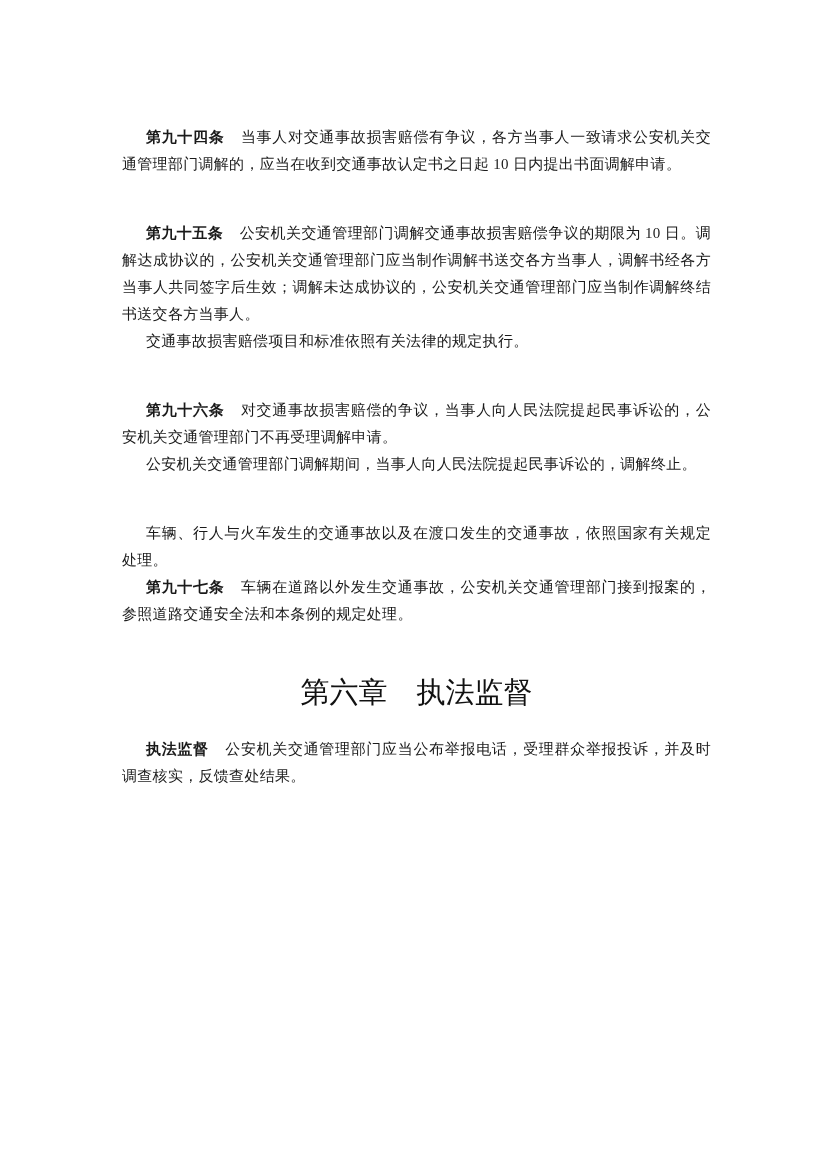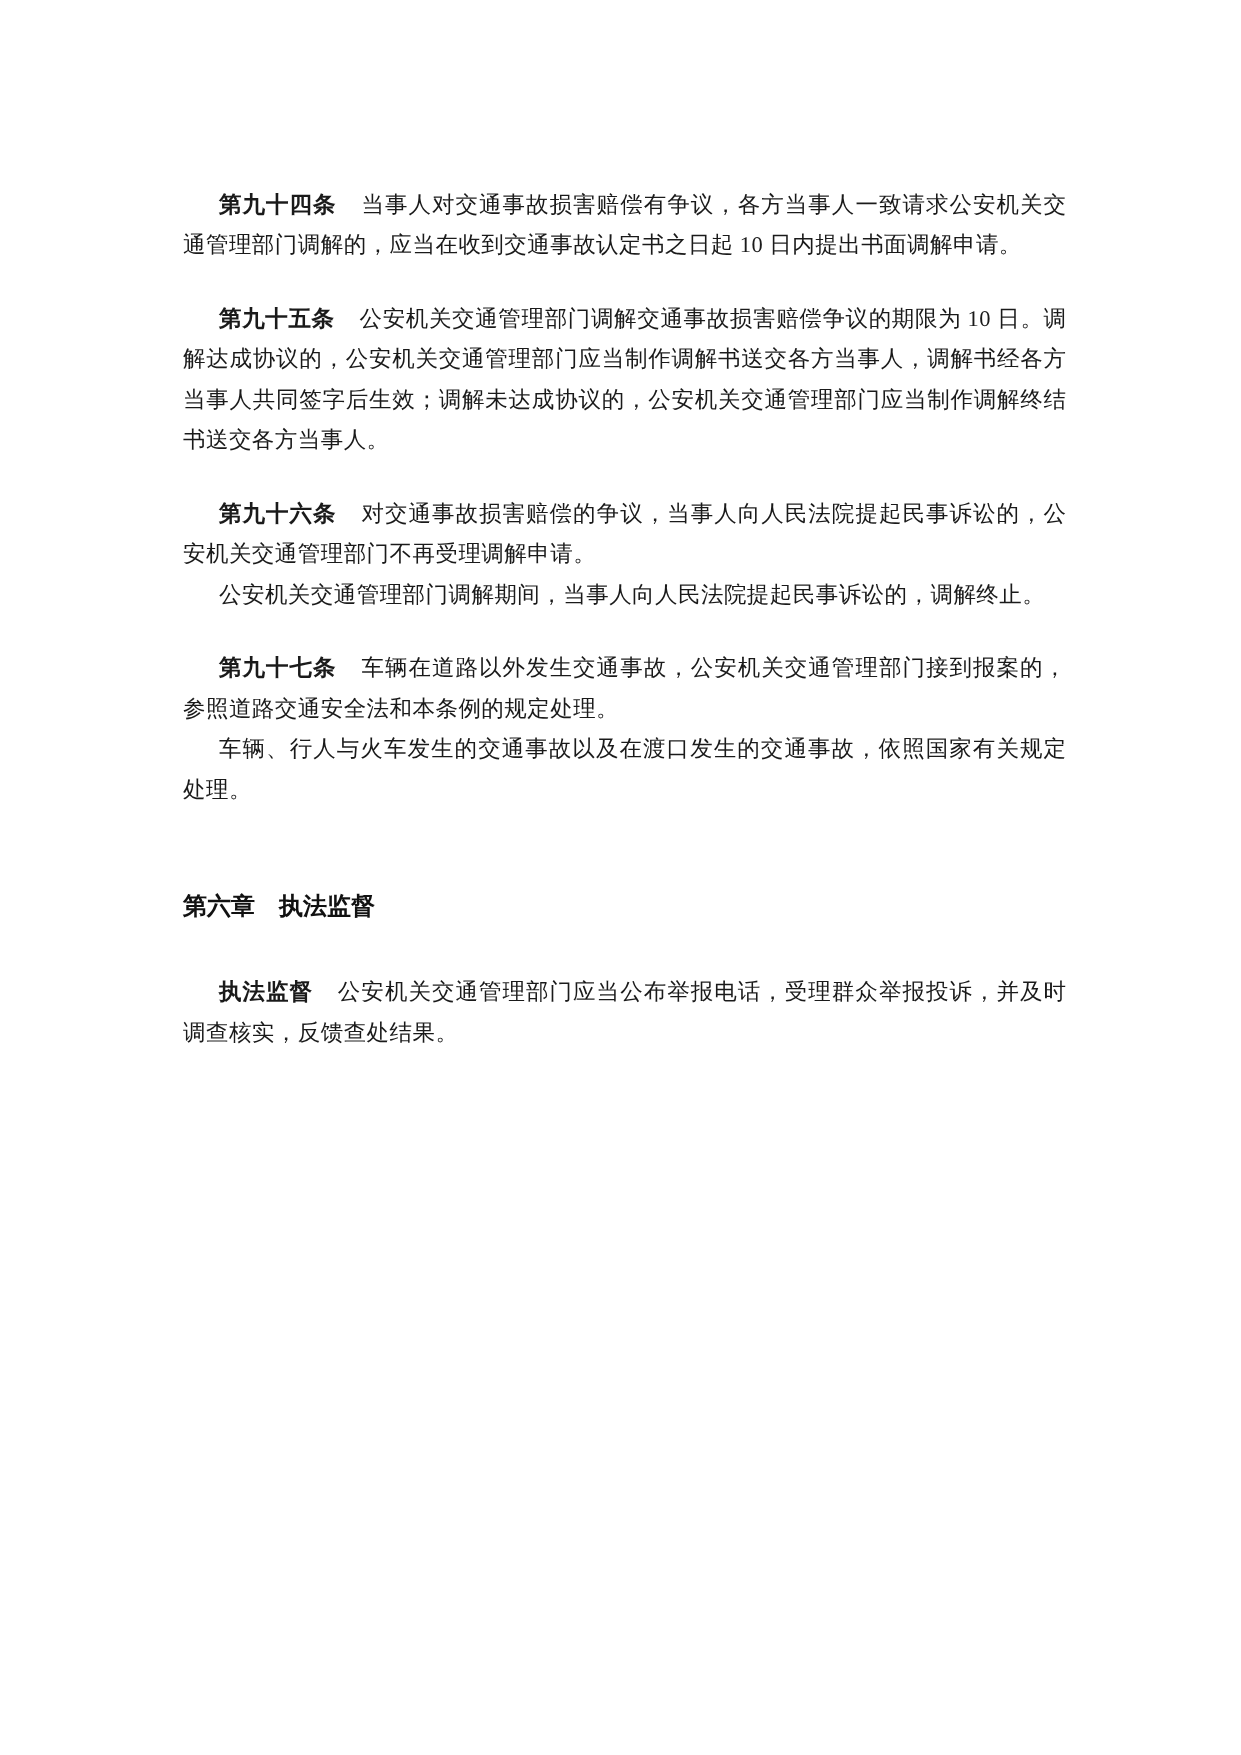--- a/index.html
+++ b/index.html
@@ -16,39 +16,40 @@
     font-family: "Liberation Serif", "DejaVu Serif", serif;
     color: #1a1a1a;
   }
   .content {
     position: absolute;
     top: 124px;
     left: 122px;
     width: 589px;
   }
   .article { margin: 0; }
-  .article + .article { margin-top: 22px; }
+  .article + .article { margin-top: 42px; }
   .para {
     margin: 0;
     font-size: 15px;
     line-height: 27px;
     text-align: justify;
     text-indent: 1.6em;
     letter-spacing: 0.02em;
   }
   .artnum {
     font-weight: 700;
     margin-right: 1.1em;
   }
   .chapter {
     margin: 48px 0 28px 0;
     font-family: "Liberation Sans", "DejaVu Sans", sans-serif;
-    font-weight: 700;
-    font-size: 16px;
+    font-weight: 400;
+    font-size: 29px;
     line-height: 32px;
+    text-align: center;
     color: #111111;
   }
   .footer {
     position: absolute;
     top: 1080px;
     left: 0;
     width: 100%;
     text-align: center;
     font-size: 12px;
     line-height: 16px;
@@ -60,30 +61,31 @@
 <body>
 
 <div class="page">
   <div class="content" id="doc-body">
   <div class="article">
     <p class="para para-first"><b class="artnum">第九十四条</b><span class="artbody">当事人对交通事故损害赔偿有争议，各方当事人一致请求公安机关交通管理部门调解的，应当在收到交通事故认定书之日起 10 日内提出书面调解申请。</span></p>
       </div>
 
   <div class="article">
     <p class="para para-first"><b class="artnum">第九十五条</b><span class="artbody">公安机关交通管理部门调解交通事故损害赔偿争议的期限为 10 日。调解达成协议的，公安机关交通管理部门应当制作调解书送交各方当事人，调解书经各方当事人共同签字后生效；调解未达成协议的，公安机关交通管理部门应当制作调解终结书送交各方当事人。</span></p>
+  <p class="para">交通事故损害赔偿项目和标准依照有关法律的规定执行。</p>
       </div>
 
   <div class="article">
     <p class="para para-first"><b class="artnum">第九十六条</b><span class="artbody">对交通事故损害赔偿的争议，当事人向人民法院提起民事诉讼的，公安机关交通管理部门不再受理调解申请。</span></p>
   <p class="para">公安机关交通管理部门调解期间，当事人向人民法院提起民事诉讼的，调解终止。</p>
       </div>
 
   <div class="article">
-    <p class="para para-first"><b class="artnum">第九十七条</b><span class="artbody">车辆在道路以外发生交通事故，公安机关交通管理部门接到报案的，参照道路交通安全法和本条例的规定处理。</span></p>
-  <p class="para">车辆、行人与火车发生的交通事故以及在渡口发生的交通事故，依照国家有关规定处理。</p>
+    <p class="para">车辆、行人与火车发生的交通事故以及在渡口发生的交通事故，依照国家有关规定处理。</p>
+  <p class="para para-first"><b class="artnum">第九十七条</b><span class="artbody">车辆在道路以外发生交通事故，公安机关交通管理部门接到报案的，参照道路交通安全法和本条例的规定处理。</span></p>
       </div>
 
   <h2 class="chapter">第六章　执法监督</h2>
 
 
 
   <div class="article">
     <p class="para para-first"><b class="artnum">执法监督</b><span class="artbody">公安机关交通管理部门应当公布举报电话，受理群众举报投诉，并及时调查核实，反馈查处结果。</span></p>
   </div>
 </div>

